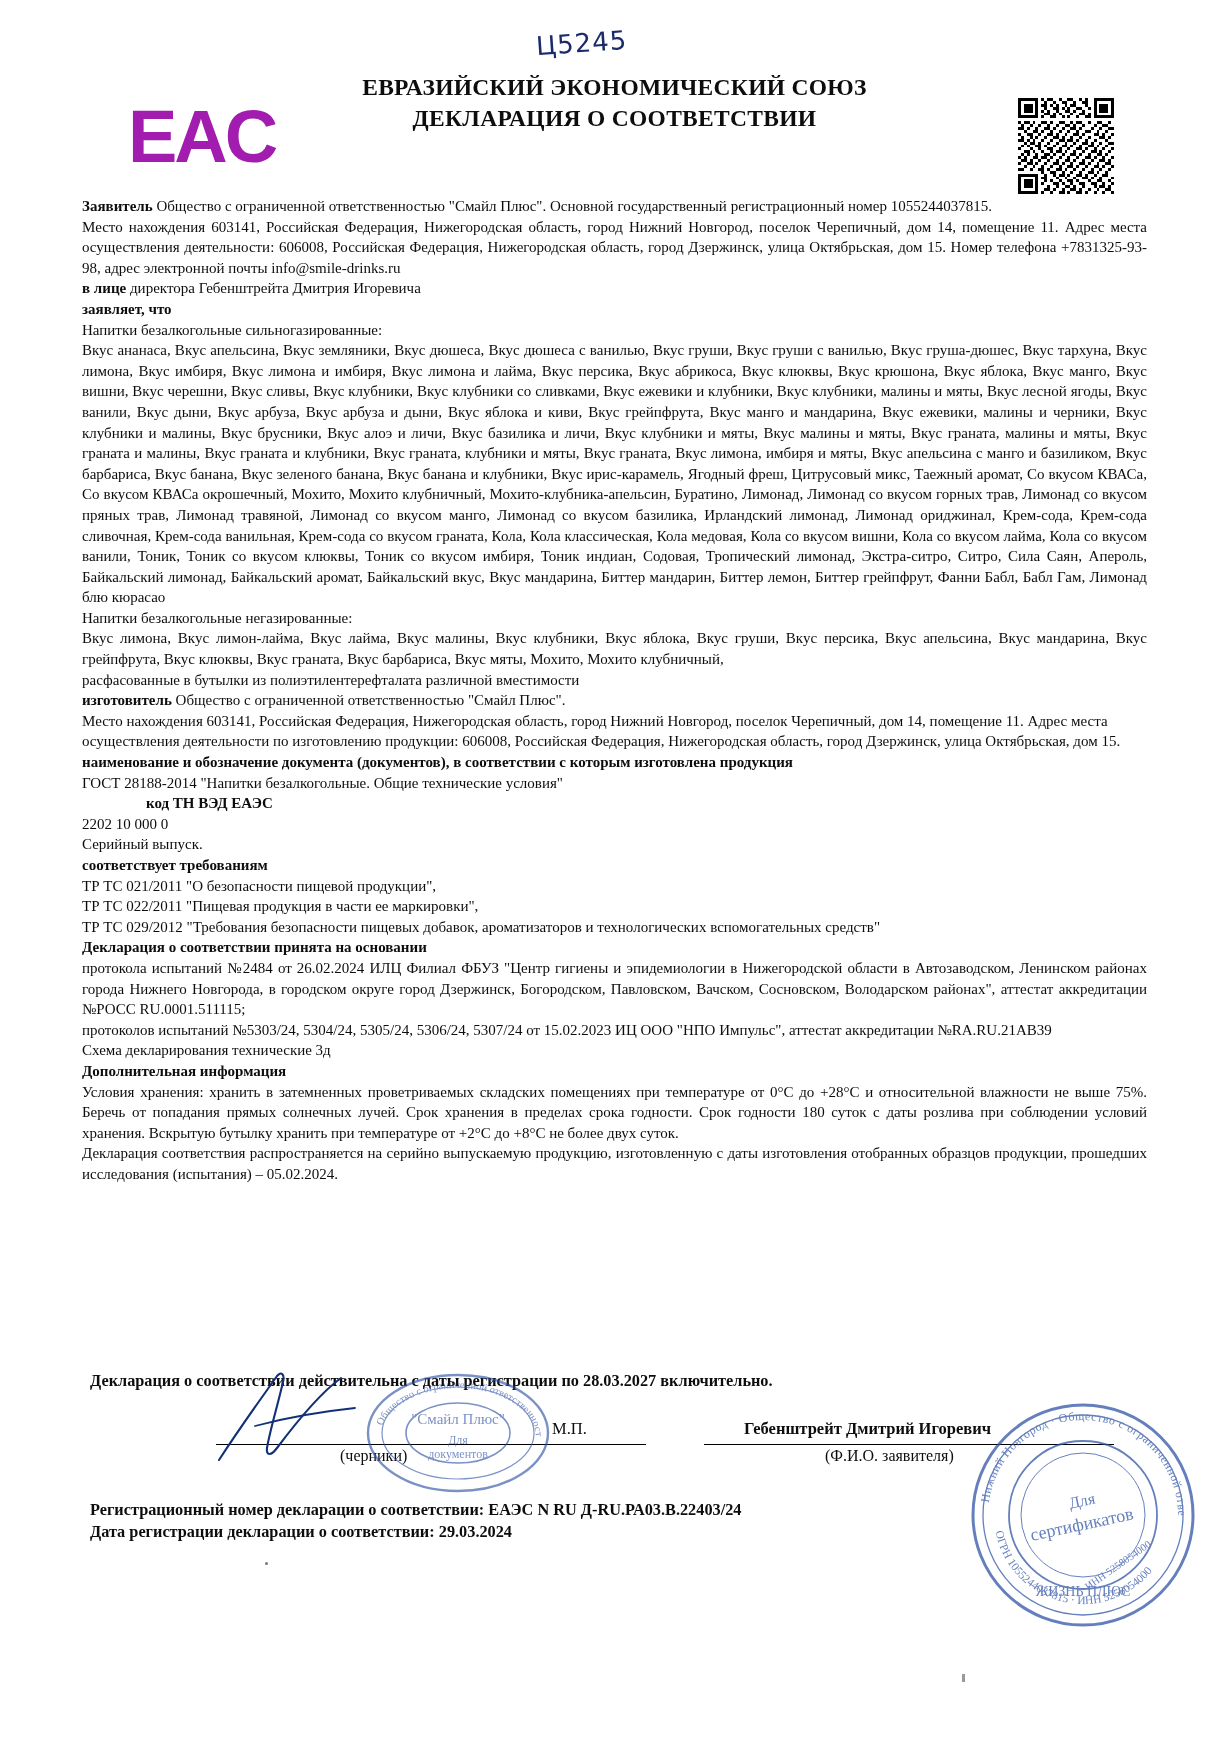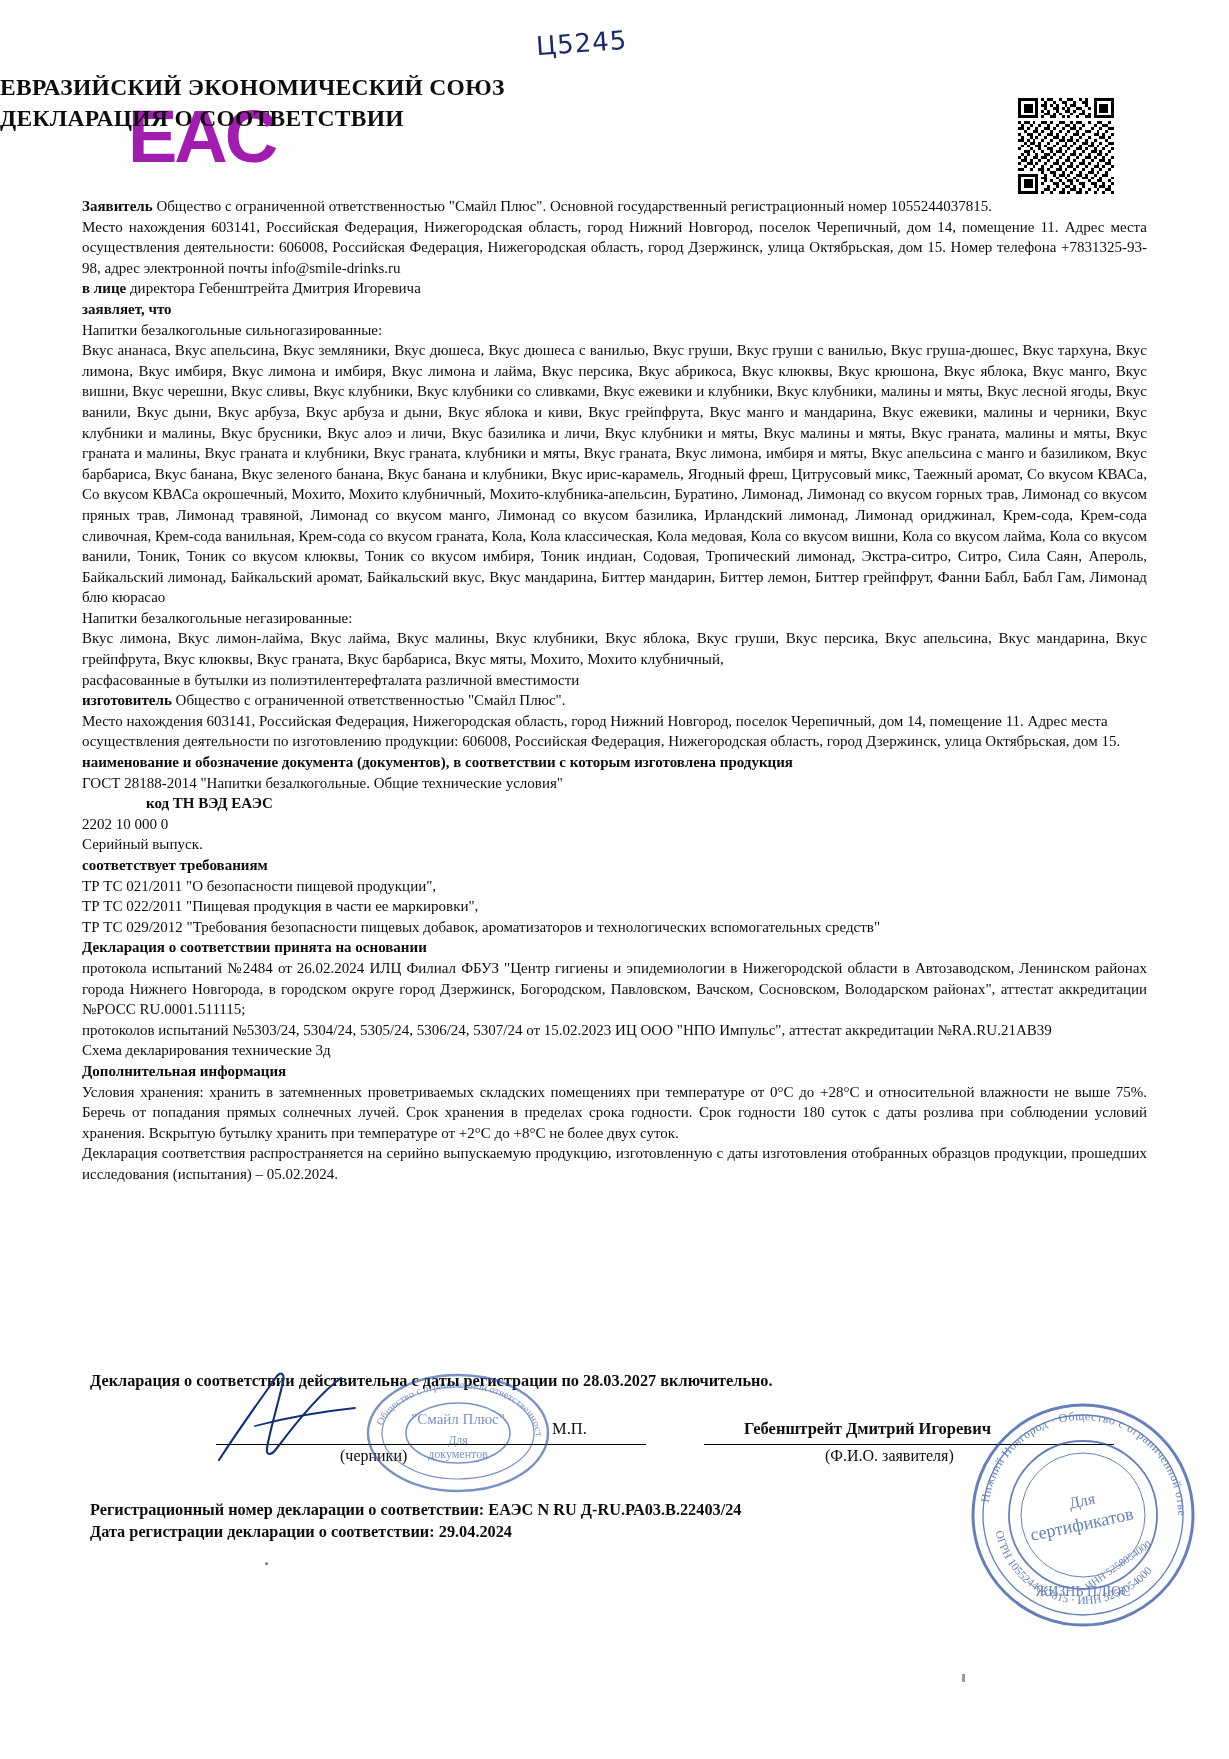--- a/index.html
+++ b/index.html
@@ -40,20 +40,21 @@
     font-size: 74px;
     line-height: 66px;
     letter-spacing: -3px;
     color: #a21caf;
   }
   .title-block {
     position: absolute;
     left: 0;
     right: 0;
     top: 72px;
+    text-align: center;
   }
   .title-block .t1, .title-block .t2 {
     font-weight: bold;
     font-size: 23.5px;
     letter-spacing: 0.3px;
     line-height: 31px;
   }
   .qr {
     position: absolute;
     right: 115px;
@@ -574,21 +575,21 @@
       <div class="sig-line"></div>
       <div class="sig-line2"></div>
       <div class="mp">М.П.</div>
       <div class="signer-name">Гебенштрейт Дмитрий Игоревич</div>
       <div class="sig-cap-left">(черники)</div>
       <div class="sig-cap-right">(Ф.И.О. заявителя)</div>
     </div>
 
     <div class="reg-lines">
       <div><span>Регистрационный номер декларации о соответствии:</span><span> ЕАЭС N RU Д-RU.РА03.В.22403/24</span></div>
-      <div><span>Дата регистрации декларации о соответствии:</span><span> 29.04.2024</span></div>
+      <div><span>Дата регистрации декларации о соответствии:</span><span> 29.03.2024</span></div>
     </div>
   </div>
 
   <svg class="pen" viewBox="0 0 190 95">
     <path d="M4 92 C 28 55, 48 28, 62 8 C 66 3, 70 6, 68 14 C 62 40, 55 62, 52 80 C 51 88, 56 88, 62 80 C 80 56, 104 26, 126 10" fill="none" stroke="#12307a" stroke-width="2.1" stroke-linecap="round"></path>
     <path d="M40 58 C 70 50, 102 44, 140 40" fill="none" stroke="#12307a" stroke-width="1.8" stroke-linecap="round"></path>
   </svg>
 
   <svg class="stamp-doc" viewBox="0 0 206 130">
     <ellipse cx="103" cy="65" rx="90" ry="58" fill="none" stroke="#2a4fa3" stroke-width="2.4"></ellipse>

